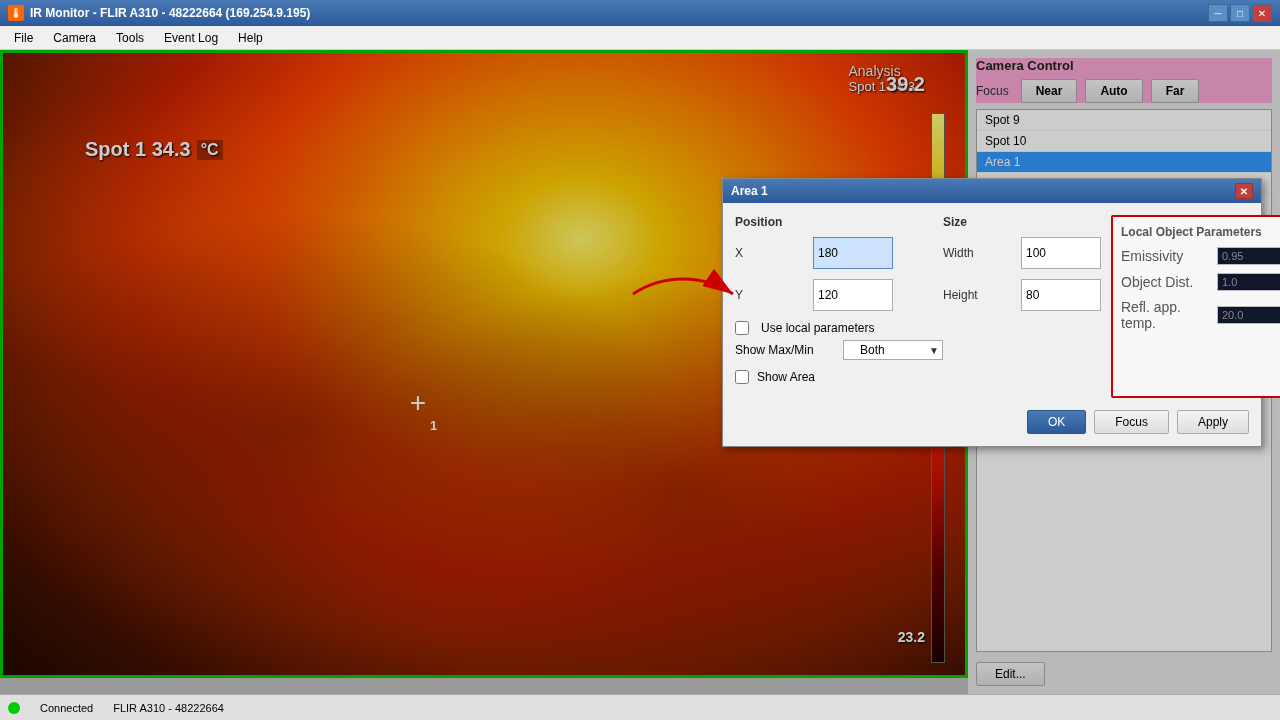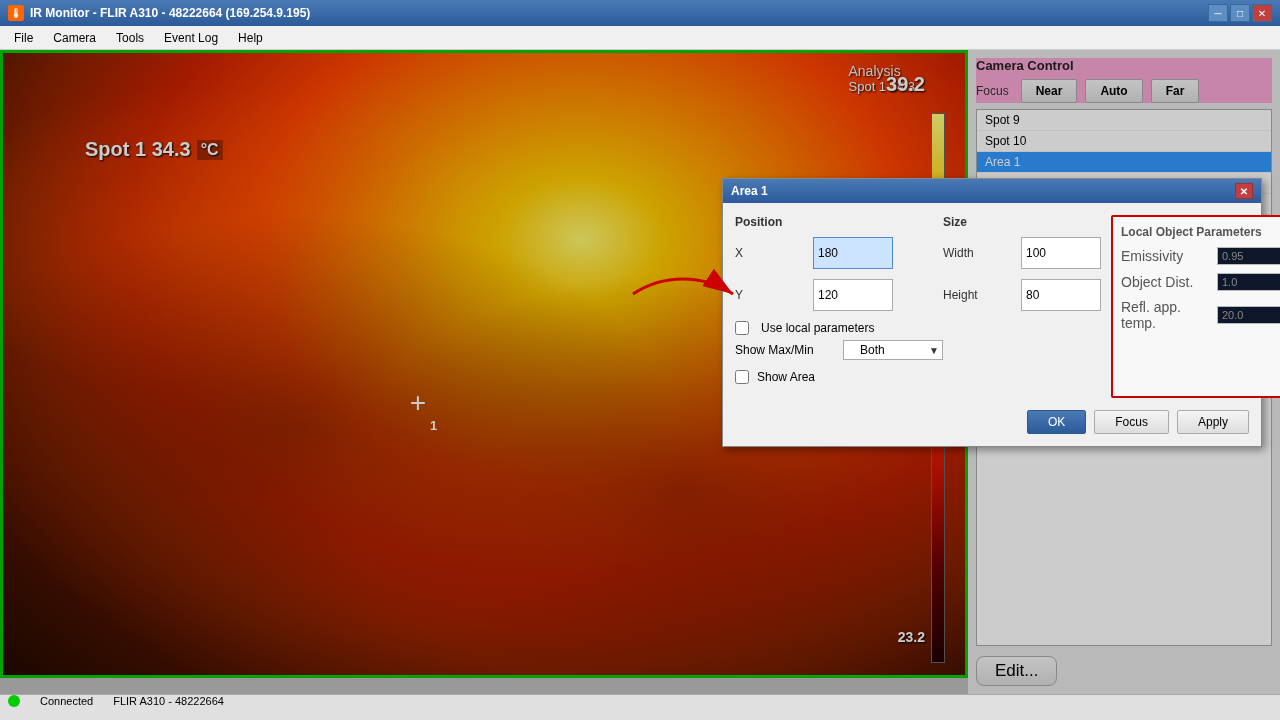--- a/index.html
+++ b/index.html
@@ -185,34 +185,34 @@
       font-size: 12px;
       cursor: pointer;
       border-bottom: 1px solid #f0f0f0;
     }
     .list-item.selected { background: #3399ff; color: white; }
 
     .edit-btn {
       padding: 4px 18px;
       background: linear-gradient(to bottom, #f5f5f5, #ddd);
       border: 1px solid #aaa;
-      border-radius: 8px;
-      cursor: pointer;
-      font-size: 17px;
+      border-radius: 2px;
+      cursor: pointer;
+      font-size: 12px;
       margin-top: 4px;
       align-self: flex-start;
     }
 
     
     .status-bar {
       height: 26px;
       background: #e0e0e0;
       border-top: 1px solid #aaa;
       display: flex;
-      align-items: flex-start;
+      align-items: center;
       padding: 0 8px;
       gap: 20px;
       font-size: 11px;
       position: absolute;
       bottom: 0;
       width: 100%;
     }
     .status-dot { width: 12px; height: 12px; background: #00cc00; border-radius: 50%; display: inline-block; }
 
     

